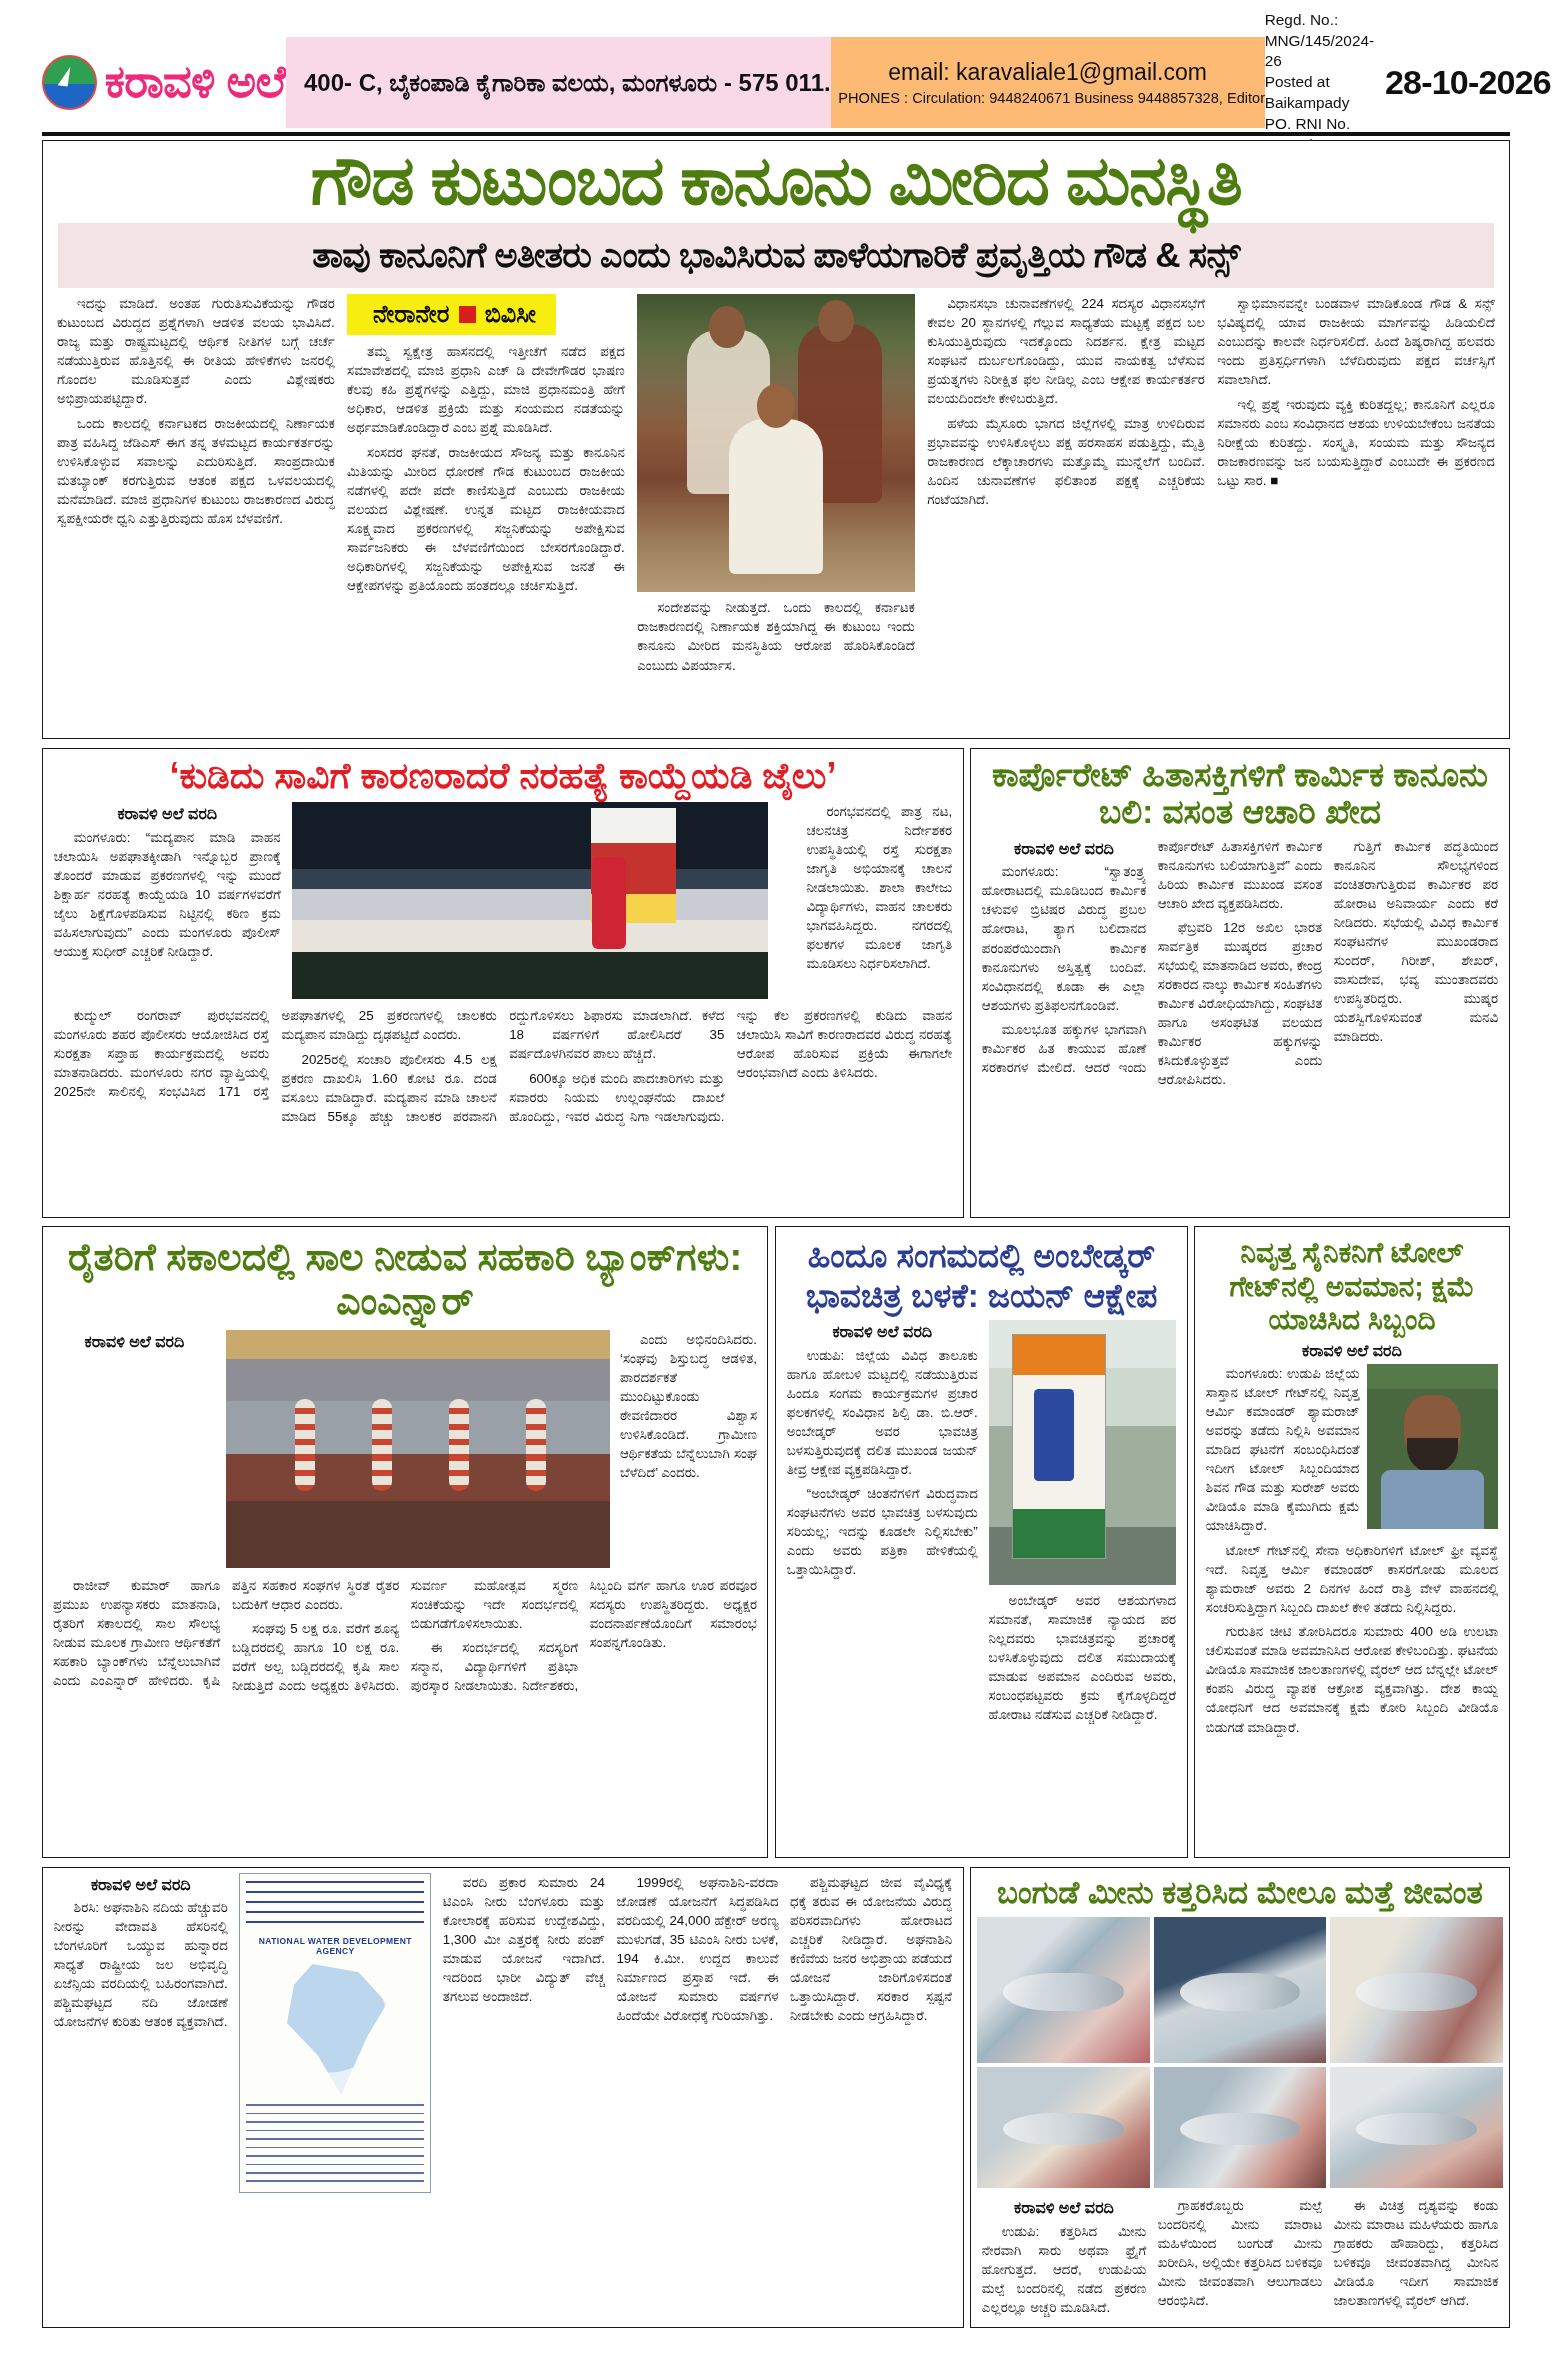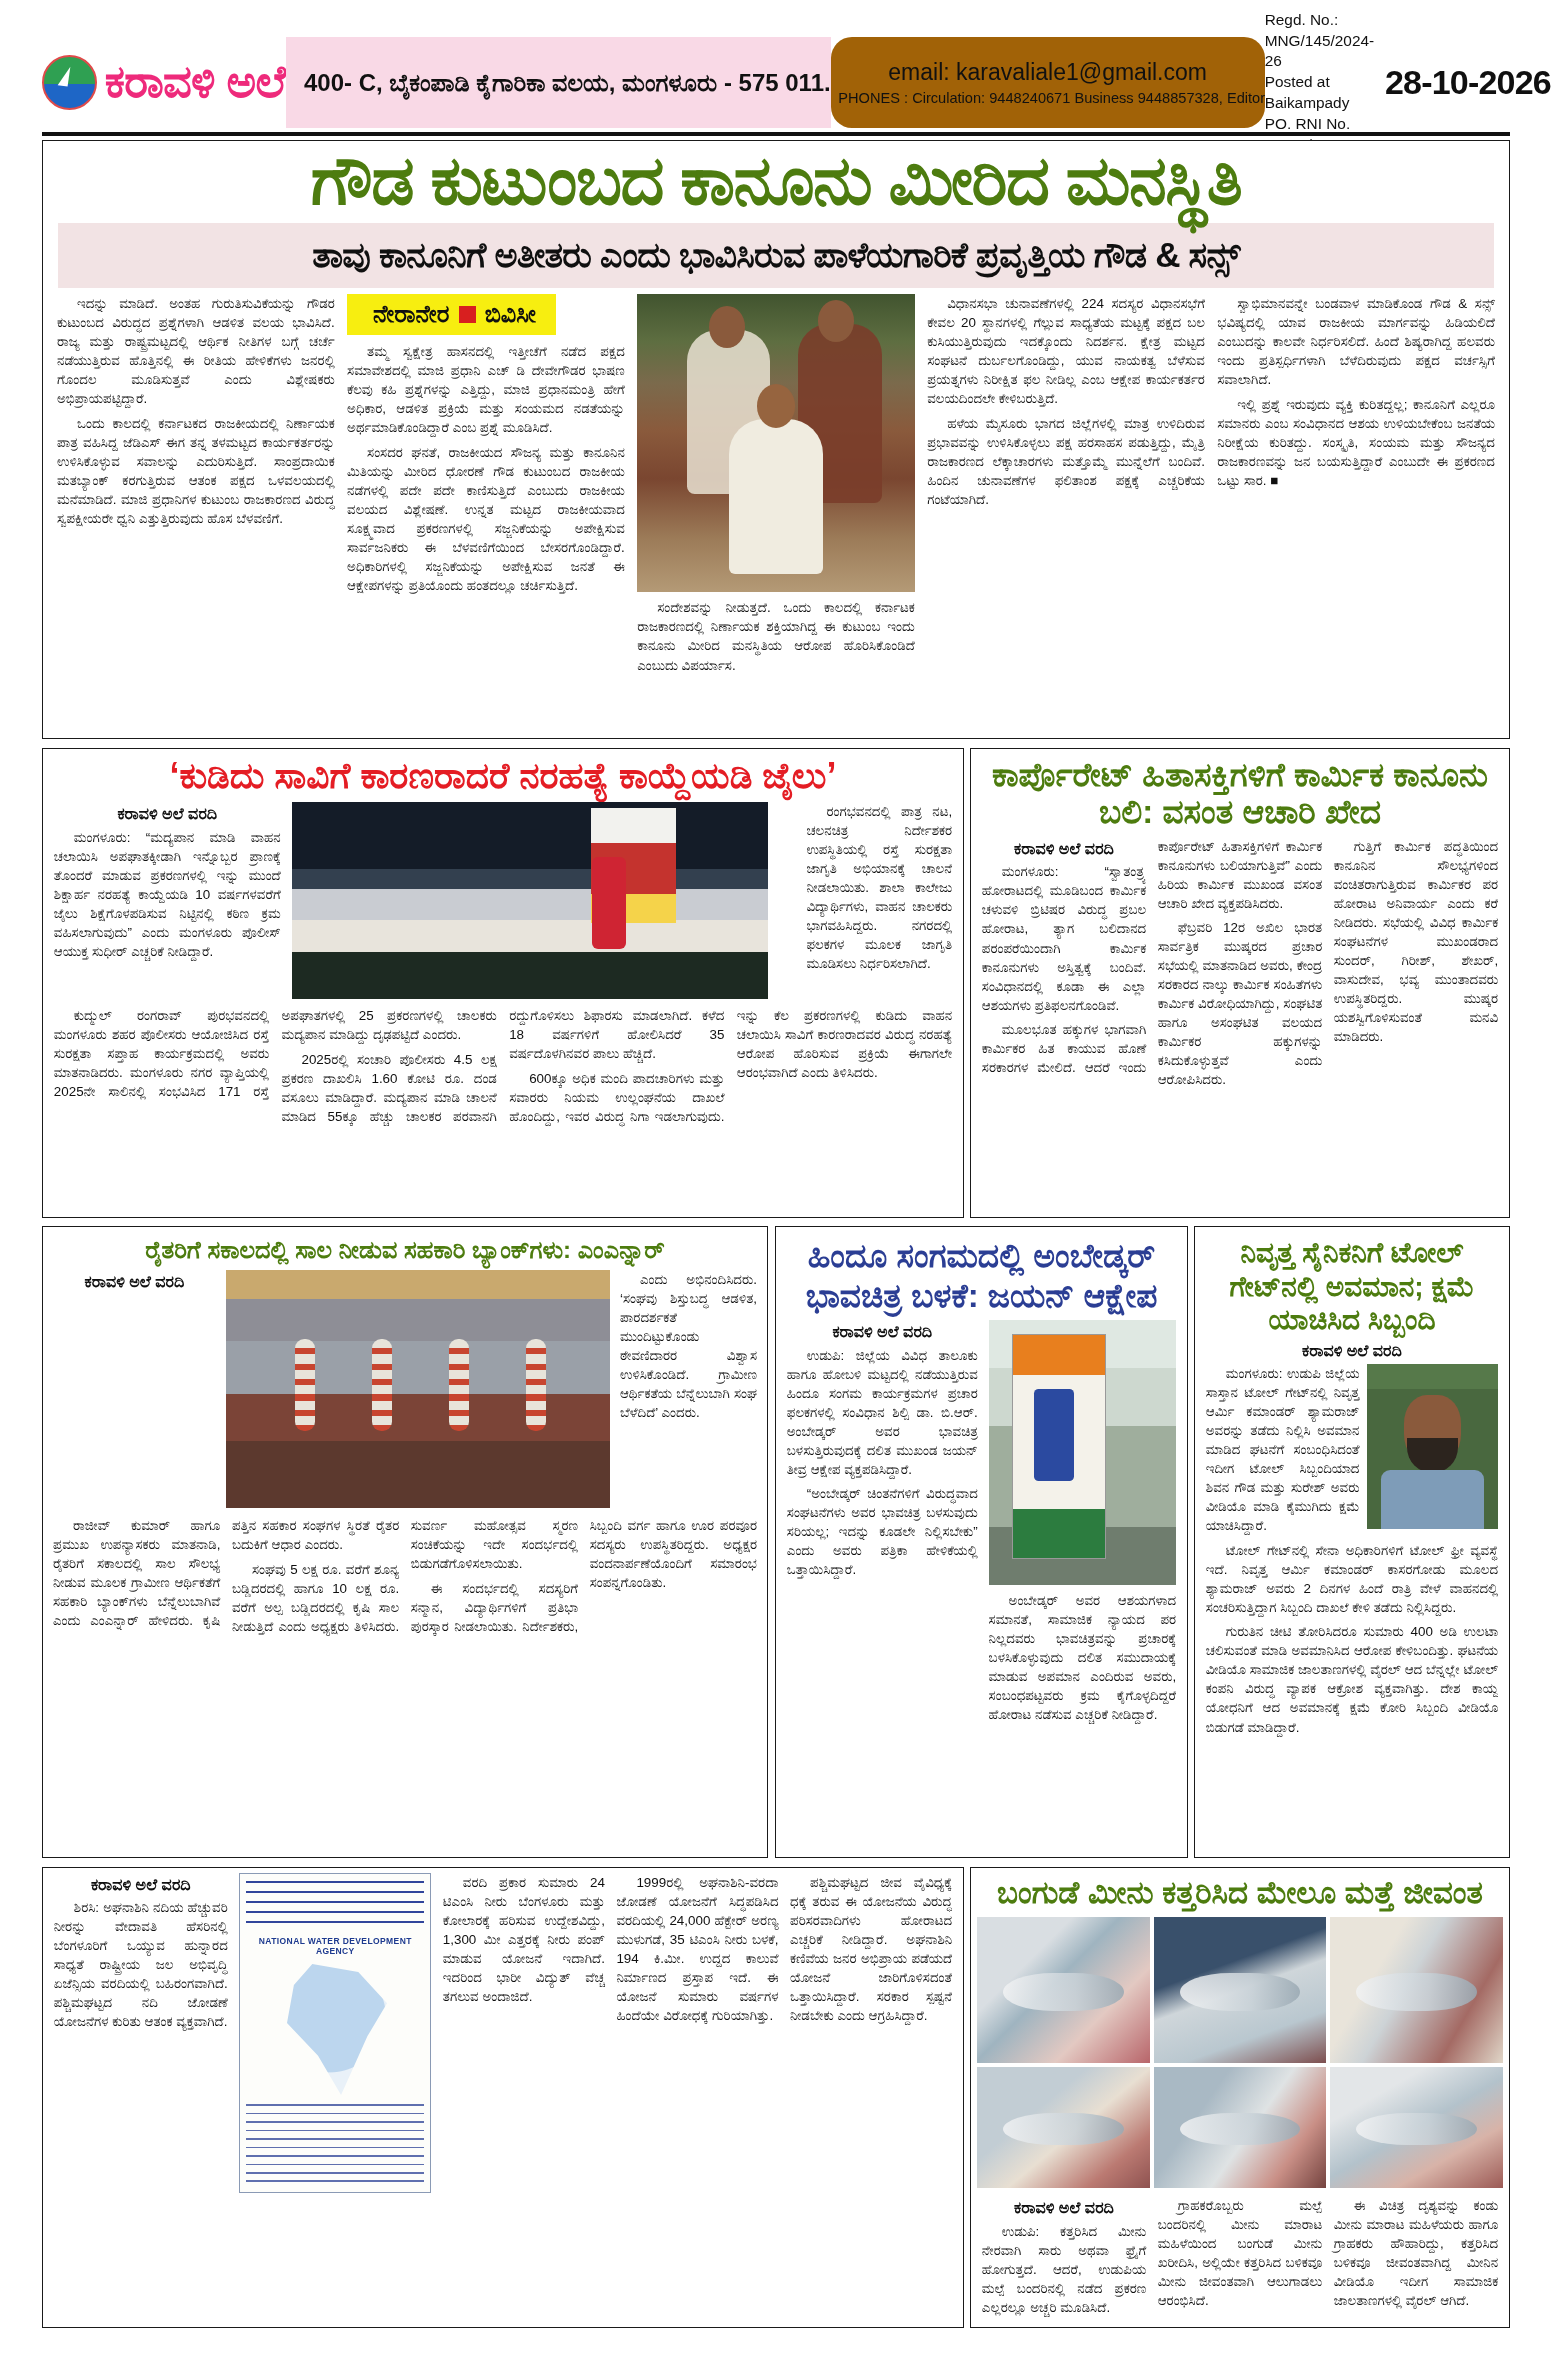--- a/index.html
+++ b/index.html
@@ -6,21 +6,21 @@
   #page{position:relative;width:1557px;height:2377px;background:#ffffff;font-family:"Liberation Sans","DejaVu Sans",sans-serif;color:#101010;overflow:hidden;}
   .abs{position:absolute;}
   
   #masthead{top:37px;left:42px;width:1468px;height:91px;display:flex;align-items:stretch;}
   .m-left{width:307px;display:flex;align-items:center;gap:7.7px;background:#fff;}
   .logo-badge{width:51px;height:51px;border-radius:50%;border:2.3px solid #e04a4a;background:linear-gradient(180deg,#2fa052 0 52%,#1e66c6 52% 100%);position:relative;flex:0 0 auto;}
   .logo-badge::after{content:"";position:absolute;left:15.4px;top:9.2px;border-left:10.8px solid transparent;border-right:0 solid transparent;border-bottom:20px solid #ffffff;transform:rotate(8deg);}
   .logo-text{font-size:45px;font-weight:800;color:#ee2a7b;letter-spacing:-0.8px;white-space:nowrap;}
   .m-pink{flex:1;background:#f9d9e6;display:flex;align-items:center;}
   .addr{font-size:24px;font-weight:700;color:#111;padding-left:18.4px;white-space:nowrap;}
-  .m-lav{width:434px;background:#a16207;display:flex;flex-direction:column;justify-content:center;padding:3.1px 7.7px;box-sizing:border-box;border-radius:21px;}
+  .m-lav{width:434px;background:#fdba74;display:flex;flex-direction:column;justify-content:center;padding:3.1px 7.7px;box-sizing:border-box;}
   .email{font-size:23px;color:#111;text-align:center;}
   .phones{font-size:14.6px;color:#111;text-align:center;margin-top:4.6px;white-space:nowrap;}
   .m-right{width:369px;background:#fff;display:flex;align-items:center;justify-content:flex-end;gap:10.8px;padding-right:3.1px;box-sizing:border-box;}
   .regd{font-size:15.4px;line-height:1.35;color:#111;text-align:left;}
   .m-date{font-size:34px;font-weight:800;letter-spacing:-0.8px;white-space:nowrap;}
   .pg-badge{width:37px;height:37px;border:2.3px solid #111;border-radius:50%;display:flex;align-items:center;justify-content:center;font-size:21.5px;font-weight:700;flex:0 0 auto;}
   #head-rule{top:132px;left:42px;width:1468px;height:3.8px;background:#111;}
   
   .box{border:1.5px solid #1a1a1a;background:#fff;box-sizing:border-box;overflow:hidden;}
   .hl{font-weight:800;text-align:center;color:#4d7c0f;}
@@ -46,21 +46,21 @@
   #jail-photo{width:476px;height:197px;flex:0 0 auto;background:linear-gradient(180deg,#141c28 0 34%,#33404f 34% 44%,#c9ccd2 44% 60%,#e8e4dc 60% 76%,#1d2a22 76% 100%);}
   #jail-photo .poster{position:absolute;right:92px;top:6.1px;width:85px;height:115px;background:linear-gradient(180deg,#f2f2ee 0 30%,#c4332e 30% 75%,#f5d34a 75% 100%);}
   #jail-photo .red-man{position:absolute;right:142px;top:55px;width:34px;height:92px;background:#cf2433;border-radius:6.1px;}
   #a2 .cR{flex:1;overflow:hidden;margin-left:28px;}
   #a2 .bottom{margin:6.1px 10.8px 0;column-count:4;column-gap:12.3px;height:192px;}
   #a3{top:748px;left:970px;width:540px;height:470px;}
   #a3 .hl3{font-size:33px;line-height:1.12;padding:7.7px 7.7px 1.5px;}
   #a3 .cols3{margin:4.6px 10.8px;column-count:3;column-gap:11.5px;height:347px;}
   
   #a4{top:1226px;left:42px;width:726px;height:632px;}
-  #a4 .hl4{font-size:24px;line-height:1.15;padding:9.2px 4.6px 3.1px;text-align:center;}
+  #a4 .hl4{font-size:38px;line-height:1.15;padding:9.2px 4.6px 3.1px;text-align:center;}
   #a4 .row{display:flex;gap:10px;margin:3.1px 10px;height:240px;}
   #a4 .cL{width:163px;overflow:hidden;}
   #farm-photo{width:384px;height:238px;flex:0 0 auto;background:linear-gradient(180deg,#c9a96e 0 12%,#8e8e96 12% 30%,#9aa0a8 30% 52%,#7b4437 52% 72%,#5c392e 72% 100%);}
   #farm-photo .garland{position:absolute;top:69px;width:20px;height:92px;background:repeating-linear-gradient(180deg,#e8e4da 0 9.2px,#c8452f 9.2px 15.4px);border-radius:9.2px;}
   #a4 .cR{flex:1;overflow:hidden;}
   #a4 .bottom{margin:6.1px 10px 0;column-count:4;column-gap:11.5px;height:261px;}
   #a5{top:1226px;left:775px;width:413px;height:632px;}
   #a5 .hl5{font-size:33px;color:#2b3e94;line-height:1.2;padding:9.2px 4.6px 1.5px;}
   #a5 .row{display:flex;gap:10.8px;margin:3.1px 10.8px;height:446px;}
   #a5 .cL{width:191px;overflow:hidden;}

